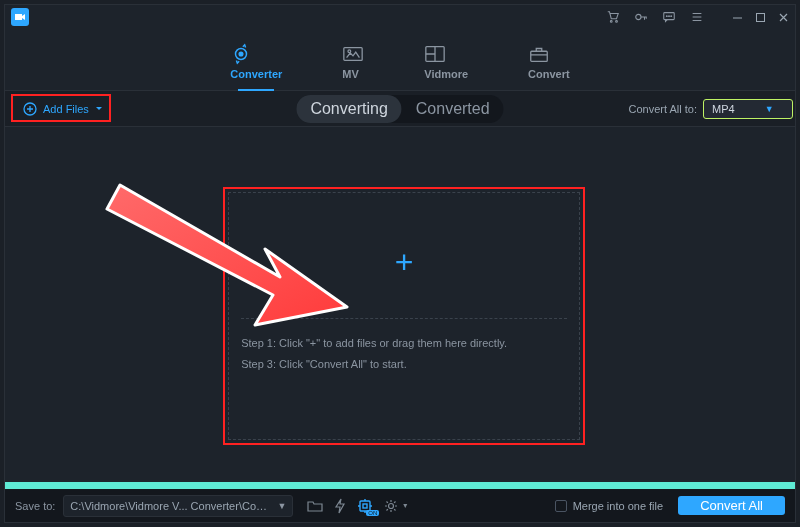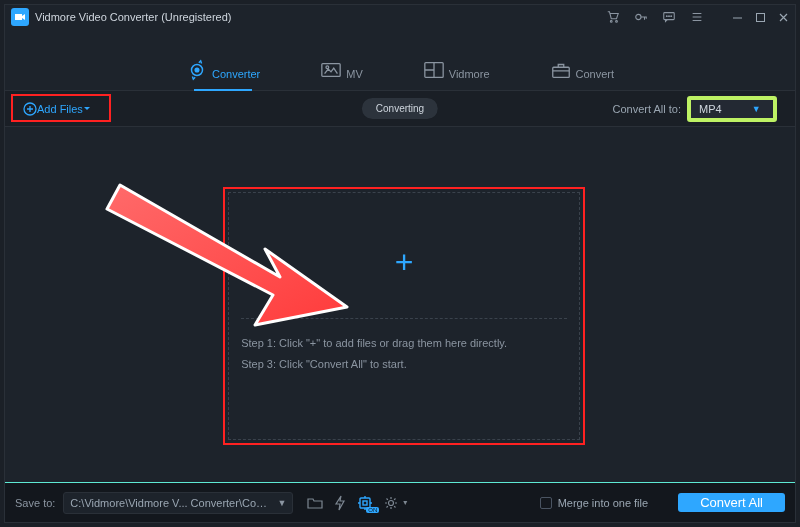--- a/index.html
+++ b/index.html
@@ -37,68 +37,69 @@
 
   
   .main-tabs {
     height: 62px;
     display:flex; align-items:flex-end; justify-content:center;
     gap: 60px;
     border-bottom: 1px solid #2a3038;
     padding-bottom: 6px;
   }
   .main-tab {
-    display:flex; flex-direction:row; align-items:flex-end; gap:4px;
+    display:flex; flex-direction:column; align-items:flex-start; gap:4px;
     font-size: 11px; color:#8b95a1; cursor:pointer;
     padding-bottom:4px;
     position:relative;
+    font-weight:bold;
   }
   .main-tab.active { color:#2ea7ff; }
   .main-tab.active::after {
     content:""; position:absolute; bottom:-7px; left:8px; right:8px;
     height:2px; background:#2ea7ff;
   }
   .tab-icon { width:22px; height:20px; display:flex; align-items:center; justify-content:center; }
 
   
   .subbar {
     height: 36px;
     display:flex; align-items:center;
     background:#1a1f26;
     border-bottom: 1px solid #2a3038;
     padding: 0 10px;
     font-size: 11px;
     color:#9aa6b2;
     position:relative;
   }
   .add-files {
-    display:flex; align-items:center; 
+    display:flex; align-items:center; gap:6px;
     color:#2ea7ff;
     cursor:pointer;
     padding:3px 8px;
   }
   .highlight-box-small {
     position:absolute; left:6px; top:3px;
     width:100px; height:28px;
     border:2px solid #ff2121;
     pointer-events:none;
   }
   .pill-group {
     position:absolute; left:50%; transform:translateX(-50%);
     display:flex; align-items:center;
-    background:#13171d; border-radius:14px; font-size:10px;
+    background:#13171d; border-radius:14px; font-size:16px;
   }
   .pill { padding:5px 14px; cursor:pointer; color:#8b95a1; }
   .pill.active { background:#2c333c; border-radius:14px; color:#cfd6de; }
   .convert-all-to {
-    position:absolute; right:18px;
+    position:absolute; right:2px;
     display:flex; align-items:center; gap:6px;
   }
   .format-select {
-    background:#232933; border:4px solid #bef264;
+    background:#232933; border:1px solid #bef264;
     color:#cfd6de; font-size:11px;
     padding:3px 8px; border-radius:3px;
     display:flex; align-items:center; gap:30px;
     cursor:pointer; min-width:90px; justify-content:flex-start;
   }
   .chev { color:#2ea7ff; font-size:9px; }
 
   
   .workarea { flex:1; position:relative; background:#1d232b; }
   .drop-zone {
@@ -143,21 +144,21 @@
   }
 
   
   .footer {
     height: 40px;
     background:#13171d;
     display:flex; align-items:center;
     padding:0 10px;
     font-size:11px;
     gap:8px;
-    border-top:1px solid #5eead4;
+    border-top:7px solid #5eead4;
   }
   .save-to-label { color:#8b95a1; }
   .path-box {
     display:flex; align-items:center;
     background:#1d232b; border:1px solid #2a3038;
     border-radius:3px;
     padding:4px 6px;
     color:#9aa6b2;
     width:230px;
     justify-content:space-between;
@@ -167,41 +168,40 @@
   .on-badge {
     position:absolute; bottom:-2px; right:-6px;
     font-size:6px; background:#2ea7ff; color:#0b1a24;
     border-radius:2px; padding:0 2px;
   }
   .merge-group { margin-left:auto; display:flex; align-items:center; gap:6px; color:#9aa6b2; cursor:pointer;}
   .checkbox {
     width:12px; height:12px; border:1px solid #4a5462; border-radius:2px;
   }
   .convert-all-btn {
-    margin-left:22px;
+    margin-left:7px;
     background:#2ea7ff; color:#fff;
     border:none; border-radius:3px;
     padding:2px 22px;
     font-size:13px; cursor:pointer;
   }
   svg { display:block; }
 </style>
 </head>
 <body>
 
 <div class="window-border">
 
   <div class="titlebar">
     <div class="title-left">
       <span class="app-icon">
         <svg width="12" height="10" viewBox="0 0 12 10">
             <path d="M1 2h7v6H1z M8 4l3-2v6l-3-2z" fill="#fff"></path>
           </svg>
       </span>
-      <span>Vidmore Video Converter (Unregistered)</span>
     </div>
     <div class="title-right">
       <span class="tr-icon">
         <svg width="14" height="14" viewBox="0 0 16 16" fill="none" stroke="#8b95a1" stroke-width="1.2">
             <path d="M2 2h2l2 8h6l2-6H5"></path>
             <circle cx="6" cy="13" r="1"></circle>
             <circle cx="12" cy="13" r="1"></circle>
           </svg>
       </span>
       <span class="tr-icon">
@@ -292,20 +292,21 @@
           <circle cx="7" cy="7" r="6"></circle>
           <path d="M7 4v6M4 7h6"></path>
         </svg>
       <span>Add Files</span>
       <svg width="8" height="6" viewBox="0 0 8 6">
           <path d="M1 1l3 3 3-3" fill="#2ea7ff"></path>
         </svg>
     </div>
     <div class="pill-group">
       <div class="pill active"><span>Converting</span></div>
+      <div class="pill"><span>Converted</span></div>
     </div>
     <div class="convert-all-to">
       <span>Convert All to:</span>
       <div class="format-select">
         <span>MP4</span>
         <span class="chev">▼</span>
       </div>
     </div>
   </div>
 

